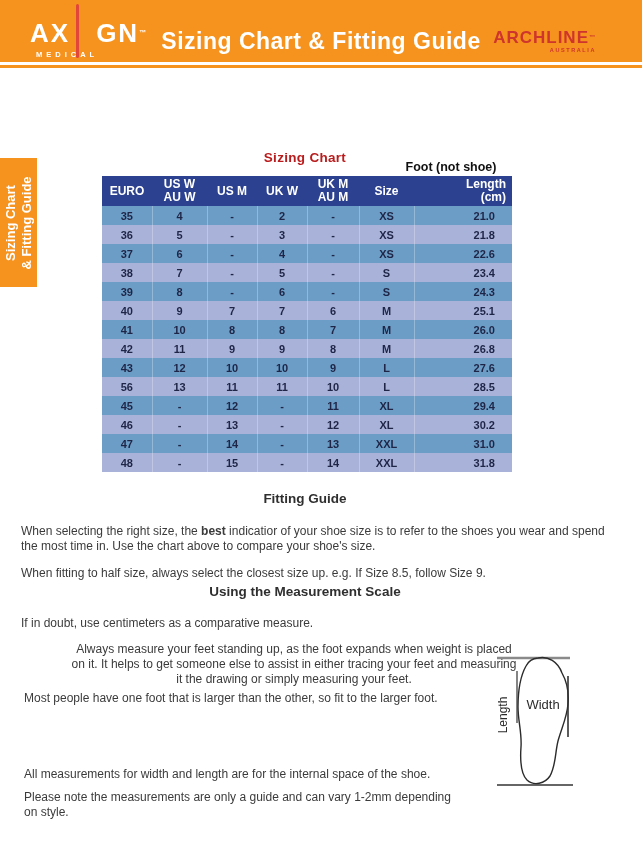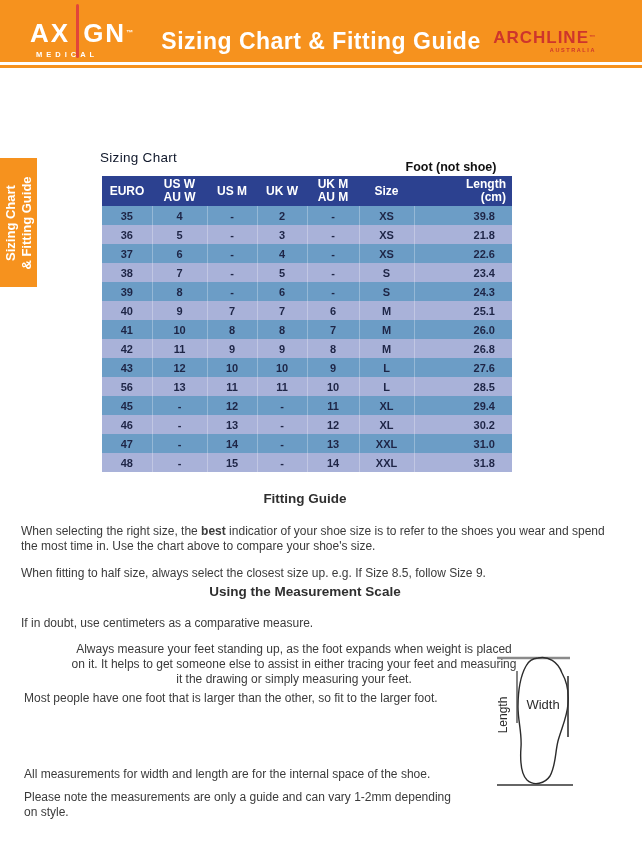--- a/index.html
+++ b/index.html
@@ -4,42 +4,42 @@
 <style>
   html,body{margin:0;padding:0;background:#ffffff;}
   .page{position:relative;width:642px;height:848px;background:#fff;overflow:hidden;
         font-family:"Liberation Sans","DejaVu Sans",sans-serif;}
 
   
   .banner{position:absolute;left:0;top:0;width:642px;height:62px;background:#F6921E;}
   .rule{position:absolute;left:0;top:65px;width:642px;height:3px;background:#F6921E;}
 
   .axign{position:absolute;left:30px;top:9px;width:100px;height:50px;color:#fff;}
-  .axign-row{display:flex;gap:13px;font-size:26px;font-weight:bold;letter-spacing:2px;line-height:30px;padding-top:9px;}
+  .axign-row{display:flex;gap:26px;font-size:26px;font-weight:bold;letter-spacing:2px;line-height:30px;padding-top:9px;}
   .axign-line{position:absolute;left:46px;top:-5px;width:3px;height:54px;background:#E2453A;border-radius:2px;}
   .axign-tm{font-size:7px;vertical-align:top;letter-spacing:0;}
   .axign-sub{font-size:7.5px;font-weight:bold;letter-spacing:4px;margin-top:2px;padding-left:6px;}
 
   .banner-title{position:absolute;left:0;top:28px;width:642px;text-align:center;
     color:#fff;font-weight:bold;font-size:23px;letter-spacing:.5px;}
 
   .archline{position:absolute;right:46px;top:29px;text-align:right;color:#C53A31;}
   .archline-name{font-size:17px;font-weight:bold;letter-spacing:1px;line-height:17px;color:#CE352C;}
   .archline-tm{font-size:6px;vertical-align:top;}
   .archline-sub{font-size:5.5px;font-weight:bold;letter-spacing:1.6px;margin-top:1px;color:#CE352C;}
 
   
   .side-tab{position:absolute;left:0;top:158px;width:37px;height:129px;background:#F6921E;}
   .side-tab-text{position:absolute;left:50%;top:50%;width:130px;
     transform:translate(-50%,-50%) rotate(-90deg);
     color:#fff;font-weight:bold;font-size:13px;line-height:16px;text-align:center;white-space:pre-line;}
 
   
-  .chart-title{position:absolute;left:100px;top:150px;width:410px;
-    font-size:13.5px;font-weight:normal;color:#0f172a;letter-spacing:.3px;}
+  .chart-title{position:absolute;left:100px;top:150px;width:410px;text-align:center;
+    font-size:13.5px;font-weight:bold;color:#b91c1c;letter-spacing:.3px;}
   .foot-note{position:absolute;left:392px;top:160px;width:118px;text-align:center;
     font-size:12.5px;font-weight:bold;color:#111;}
 
   table.sizing{position:absolute;left:102px;top:176px;width:410px;border-collapse:collapse;table-layout:fixed;}
   table.sizing th{background:#2C4190;color:#fff;font-size:12px;font-weight:bold;
     white-space:pre-line;line-height:13px;height:30px;vertical-align:middle;text-align:center;padding:0;margin-top:16px;}
   table.sizing th:last-child{text-align:right;padding-right:6px;}
   table.sizing td{height:19px;text-align:center;font-size:11px;font-weight:bold;color:#1E2546;padding:0;}
   table.sizing td:not(:last-child){border-right:1px solid rgba(255,255,255,.28);}
   table.sizing td:last-child{text-align:right;padding-right:17px;}
@@ -108,21 +108,21 @@
         </tr>
       </thead>
     <tbody id="table-body">
         <tr>
           <td>35</td>
           <td>4</td>
           <td>-</td>
           <td>2</td>
           <td>-</td>
           <td>XS</td>
-          <td>39.8</td>
+          <td>21.0</td>
         </tr>
         <tr>
           <td>36</td>
           <td>5</td>
           <td>-</td>
           <td>3</td>
           <td>-</td>
           <td>XS</td>
           <td>21.8</td>
         </tr>

